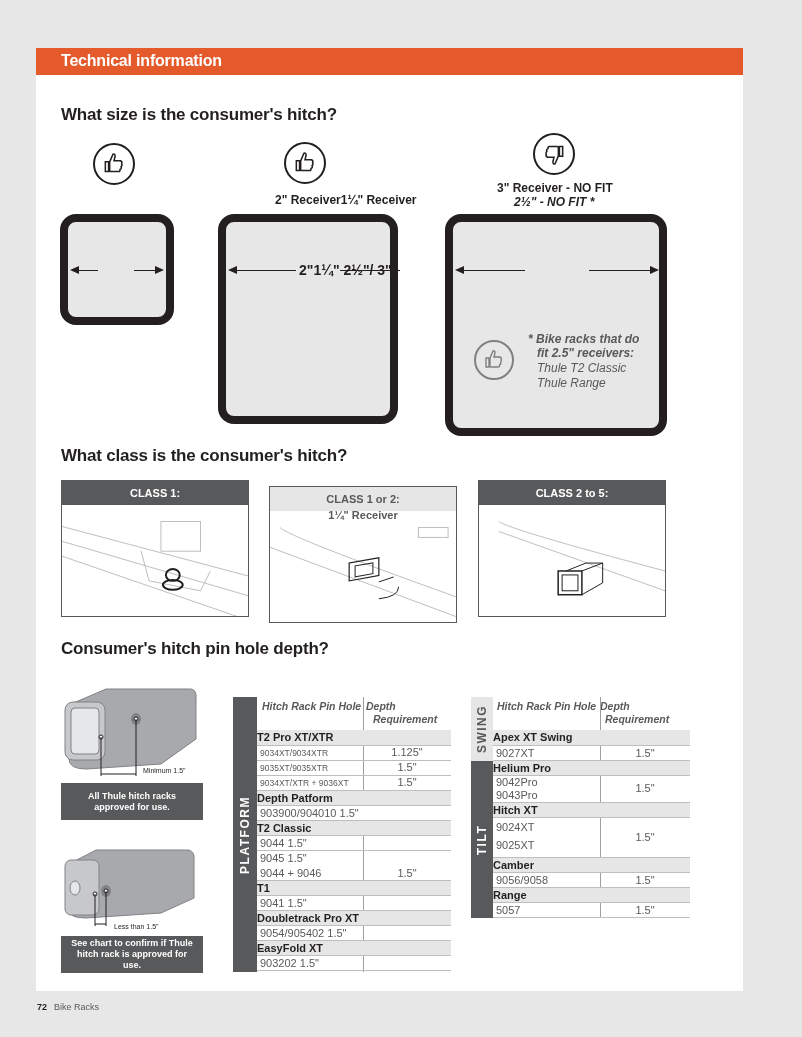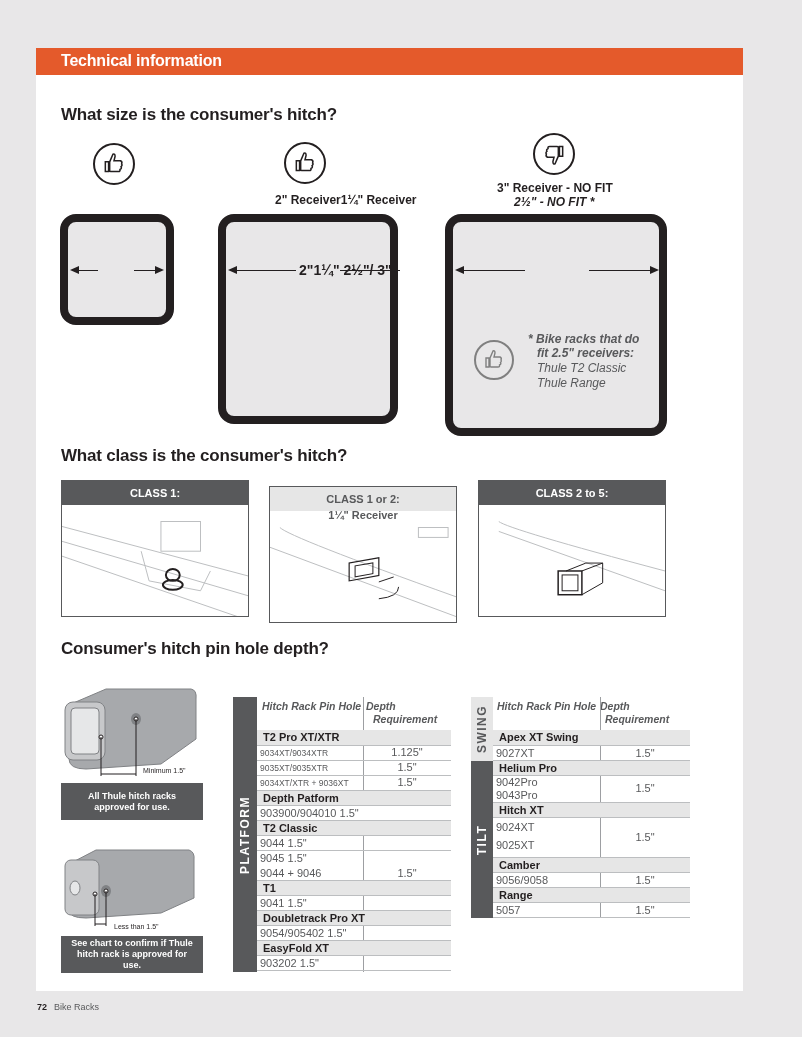--- a/index.html
+++ b/index.html
@@ -31,21 +31,21 @@
   .pin-img { position: absolute; }
   .dark-box { position: absolute; width: 142px; height: 37px; background: #58595b; color: #fff; font-weight: bold; font-size: 9px; text-align: center; line-height: 11px; display: flex; align-items: center; justify-content: center; padding: 0 6px; }
   .min-text { position: absolute; font-size: 7px; color: #231f20; white-space: nowrap; }
 
   .tbl { position: absolute; }
   .side-label { position: absolute; background: #58595b; color: #fff; font-weight: bold; font-size: 12px; letter-spacing: 1.5px; }
   .side-label.light { background: #e6e6e6; color: #58595b; }
   .side-label span { position: absolute; left: 50%; top: 50%; transform: translate(-50%, -50%) rotate(-90deg); white-space: nowrap; }
   .thead { position: absolute; font-weight: bold; font-style: italic; font-size: 10.5px; color: #58595b; white-space: nowrap; }
   .row { position: absolute; border-bottom: 1px solid #bcbec0; }
-  .row.group { background: #e6e6e6; font-weight: bold; font-size: 11px; color: #231f20; padding-left: 6px; line-height: 15px; }
+  .row.group { background: #e6e6e6; font-weight: bold; font-size: 11px; color: #231f20; padding-left: 0; line-height: 15px; }
   .row .c1 { position: absolute; left: 3px; top: 0; white-space: nowrap; font-size: 11px; color: #58595b; }
   .row .c1.small { font-size: 8.5px; }
   .row .c2 { position: absolute; text-align: center; font-size: 11px; color: #58595b; }
   .vline { position: absolute; width: 1px; background: #9d9fa2; }
 
   .footer-num { position: absolute; left: 37px; top: 1002px; font-weight: bold; font-size: 9px; color: #231f20; }
   .footer-label { position: absolute; left: 54px; top: 1002px; font-size: 9px; color: #58595b; }
 </style>
 </head>
 <body>

